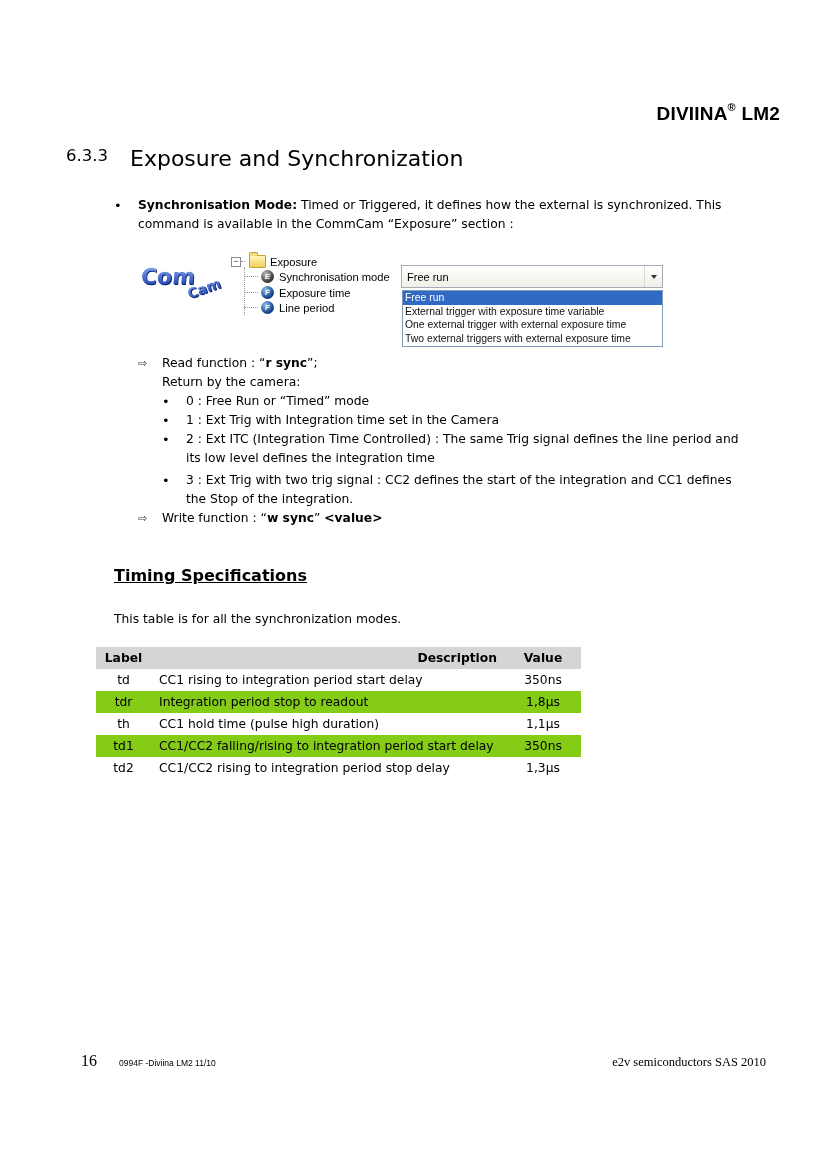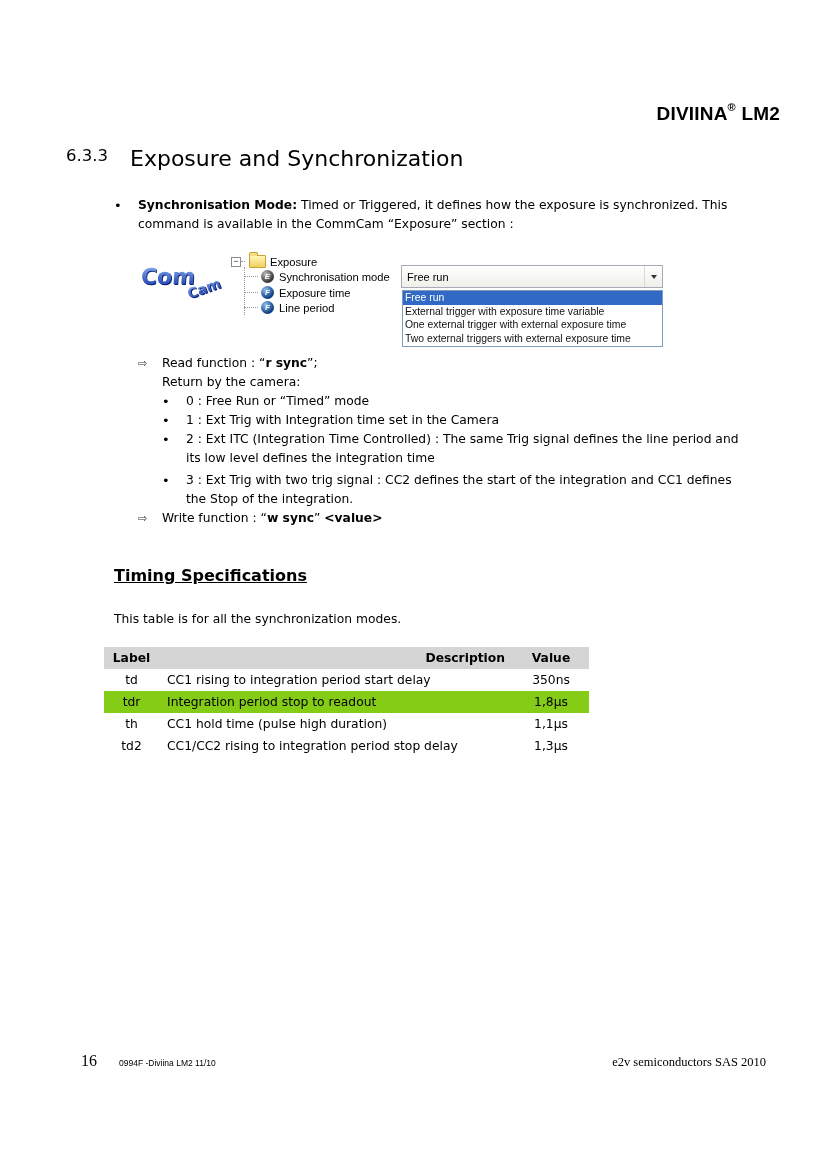--- a/index.html
+++ b/index.html
@@ -32,21 +32,21 @@
   .combo-btn { position: absolute; right: 0; top: 0; width: 17px; height: 21px; border-left: 1px solid #d8d8d8; display: flex; align-items: center; justify-content: center; }
   .combo-btn span { width: 0; height: 0; border-left: 3.5px solid transparent; border-right: 3.5px solid transparent; border-top: 4px solid #333; }
   .dropdown { left: 402px; top: 290px; width: 261px; height: 57px; border: 1px solid #7f9db9; background: #fff; box-sizing: border-box; font-family: "Liberation Sans", sans-serif; font-size: 10.4px; }
   .opt { height: 13.5px; line-height: 13.5px; padding-left: 2px; white-space: nowrap; color: #111; }
   .opt.sel { background: #316ac5; color: #fff; }
 
   .arrow { font-size: 11px; color: #333; }
 
   .subhead { left: 114px; top: 566px; font-size: 16px; font-weight: bold; text-decoration: underline; }
 
-  table.spec { position: absolute; left: 104px; top: 647px; border-collapse: collapse; font-size: 12.3px; }
+  table.spec { position: absolute; left: 96px; top: 647px; border-collapse: collapse; font-size: 12.3px; }
   table.spec th { background: #d5d5d5; font-weight: bold; height: 22px; padding: 0 8px; }
   table.spec td { height: 22px; padding: 0 8px; }
   table.spec tr.alt td { background: #84cc16; }
   .c-label { width: 39px; text-align: center; }
   .c-desc { width: 338px; text-align: left; }
   .c-val { width: 60px; text-align: center; }
   th.c-desc { text-align: right; }
 
   .pagenum { left: 81px; top: 1052px; font-family: "Liberation Serif", serif; font-size: 16px; }
   .docref { left: 119px; top: 1058px; font-family: "Liberation Sans", sans-serif; font-size: 8.5px; }
@@ -58,21 +58,21 @@
 <div class="abs brand">
   <span>DIVIINA</span><sup>®</sup>
   <span>LM2</span>
 </div>
 
 <div class="abs section-num">6.3.3</div>
 <div class="abs section-title">Exposure and Synchronization</div>
 
 <div class="abs txt bullet-dot" style="left:114px; top:196px;">•</div>
 <div class="abs txt" style="left:138px; top:196px; white-space:nowrap;">
-  <b>Synchronisation Mode:</b><span> Timed or Triggered, it defines how the exposure is synchronized. This</span>
+  <b>Synchronisation Mode:</b><span> Timed or Triggered, it defines how the external is synchronized. This</span>
 </div>
 <div class="abs txt" style="left:138px; top:215px; white-space:nowrap;">command is available in the CommCam “Exposure” section :</div>
 
 <div class="abs logo">
   <svg width="80" height="40" viewBox="0 0 80 40">
     <defs>
       <linearGradient id="lg" x1="0" y1="0" x2="0" y2="1">
         <stop offset="0" stop-color="#8fb4f5"></stop>
         <stop offset="1" stop-color="#1234a8"></stop>
       </linearGradient>
@@ -167,20 +167,25 @@
     <tr class="alt">
       <td class="c-label">tdr</td>
       <td class="c-desc">Integration period stop to readout</td>
       <td class="c-val">1,8µs</td>
     </tr>
     <tr>
       <td class="c-label">th</td>
       <td class="c-desc">CC1 hold time (pulse high duration)</td>
       <td class="c-val">1,1µs</td>
     </tr>
+    <tr class="alt">
+      <td class="c-label">td1</td>
+      <td class="c-desc">CC1/CC2 falling/rising to integration period start delay</td>
+      <td class="c-val">350ns</td>
+    </tr>
     <tr>
       <td class="c-label">td2</td>
       <td class="c-desc">CC1/CC2 rising to integration period stop delay</td>
       <td class="c-val">1,3µs</td>
     </tr>
   </tbody>
 </table>
 
 <div class="abs pagenum">16</div>
 <div class="abs docref">0994F -Diviina LM2 11/10</div>

